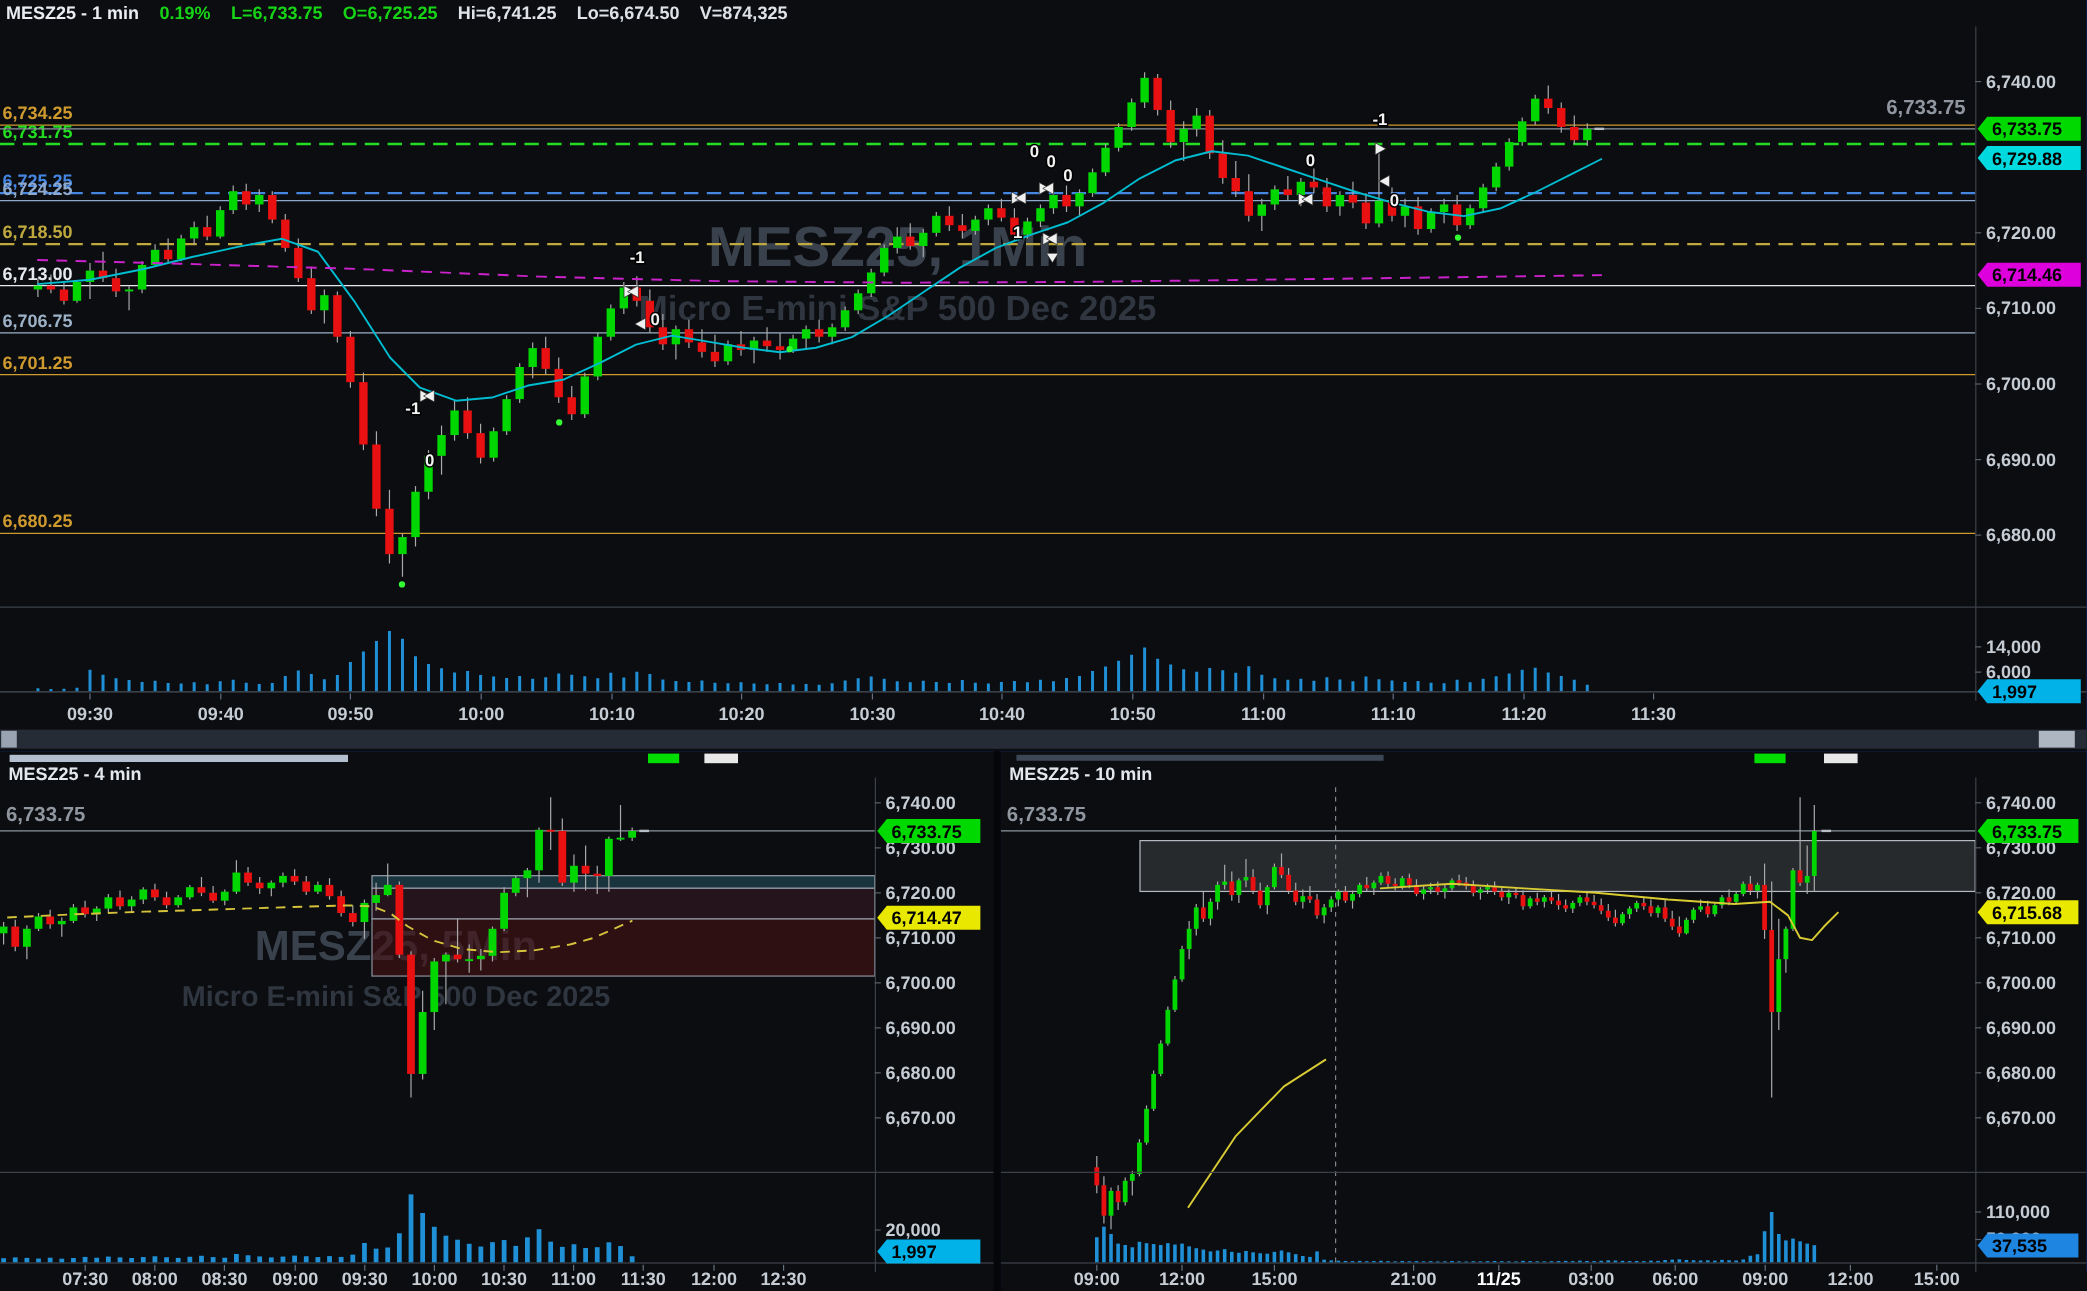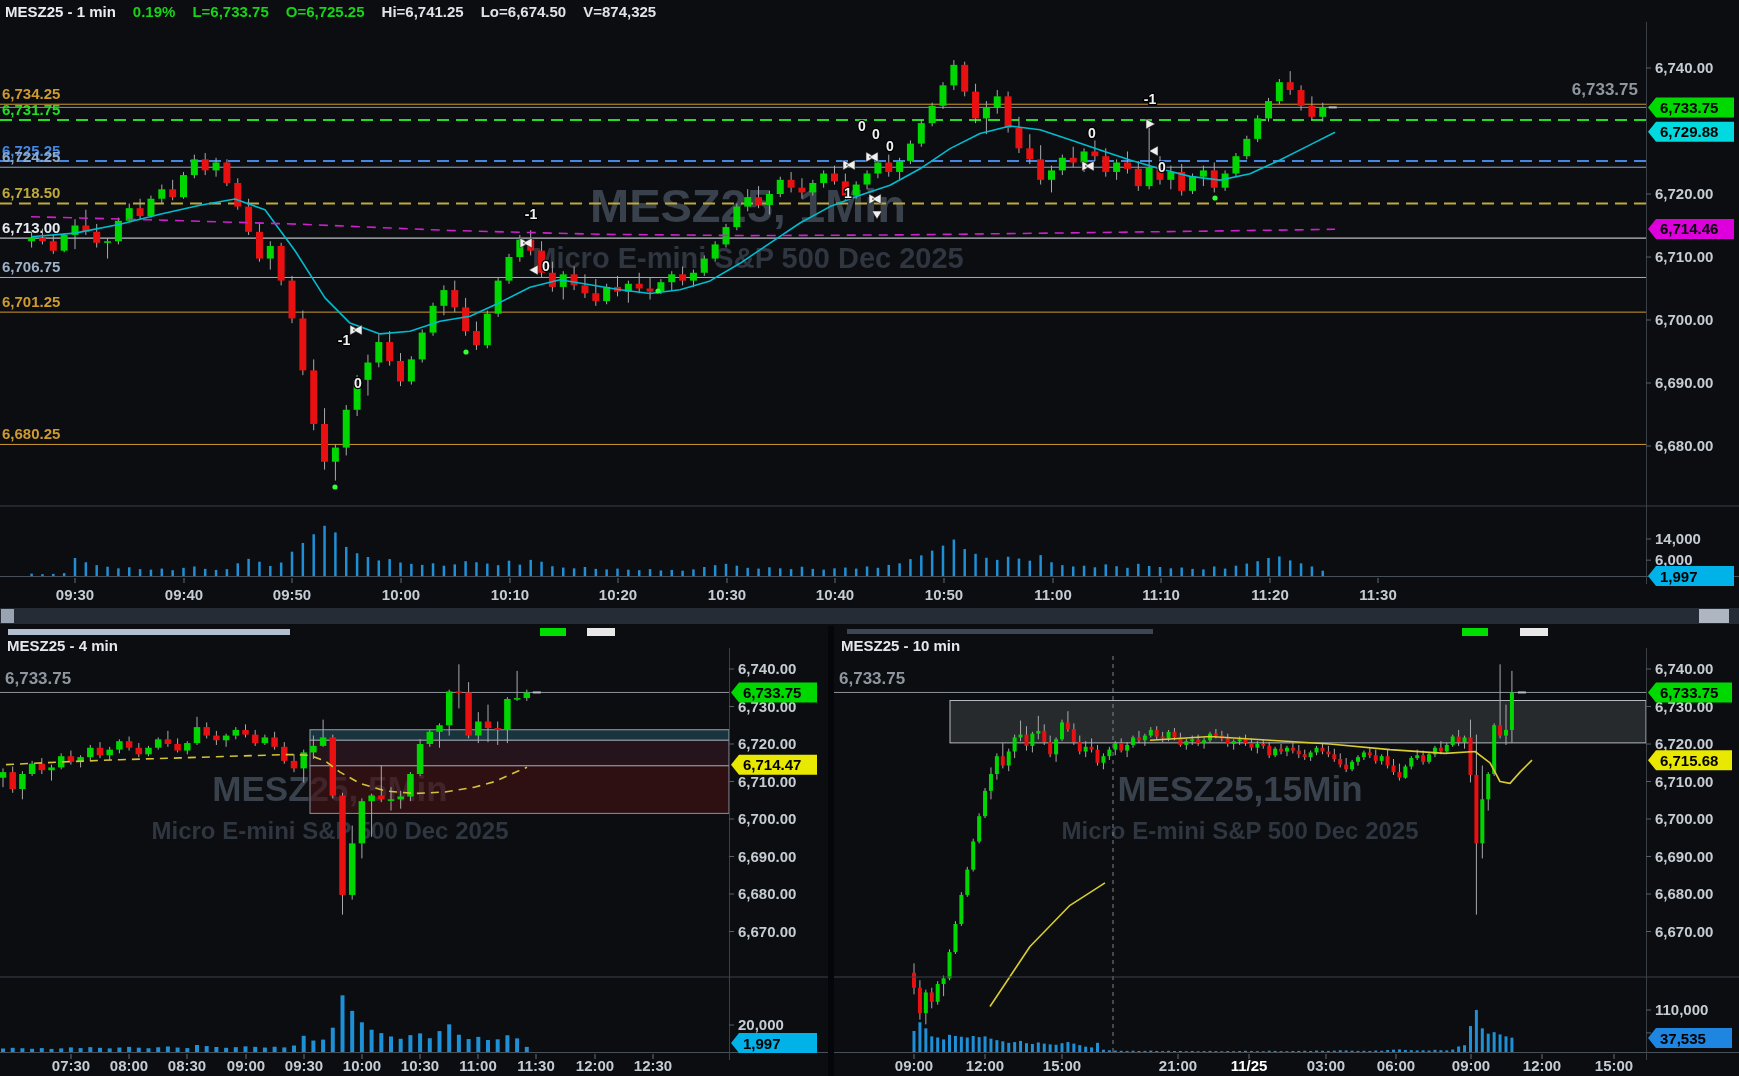--- a/index.html
+++ b/index.html
@@ -777,24 +777,20 @@
           <text x="595" y="445" fill="#c6ccd4" font-size="15" font-weight="bold" text-anchor="middle">12:00</text>
           <line x1="653" y1="428" x2="653" y2="433" stroke="#667080" stroke-width="1"></line>
           <text x="653" y="445" fill="#c6ccd4" font-size="15" font-weight="bold" text-anchor="middle">12:30</text>
         </g>
         <text x="5" y="58" fill="#8f969f" font-size="17" font-weight="bold" text-anchor="start">6,733.75</text>
       </svg>
 </div>
 
 <div class="panel" id="p-m15">
   <div class="ptitle">MESZ25 - 10 min</div>
-  <div class="wm" id="wm-m15">
-    <div class="wm1">MESZ25,15Min</div>
-    <div class="wm2">Micro E-mini S&amp;P 500 Dec 2025</div>
-  </div>
   <svg id="svg-m15" width="905" height="450">
         <g>
           <rect x="116" y="74.49999999999864" width="696" height="42.37500000000068" fill="rgba(140,145,152,0.22)" stroke="#b5bac1" stroke-width="1"></rect>
         </g>
         <line x1="0" y1="66.4375" x2="812" y2="66.4375" stroke="#8e959d" stroke-width="1"></line>
         <line x1="279" y1="30" x2="279" y2="426" stroke="#80868e" stroke-width="1" stroke-dasharray="4,4"></line>
         <g>
           <line x1="80" y1="337.375" x2="80" y2="368.3125" stroke="#a9a9a9" stroke-width="1"></line>
           <rect x="78" y="346.75" width="4" height="15" fill="#e81010"></rect>
           <line x1="85.92" y1="354.25" x2="85.92" y2="393.625" stroke="#a9a9a9" stroke-width="1"></line>

